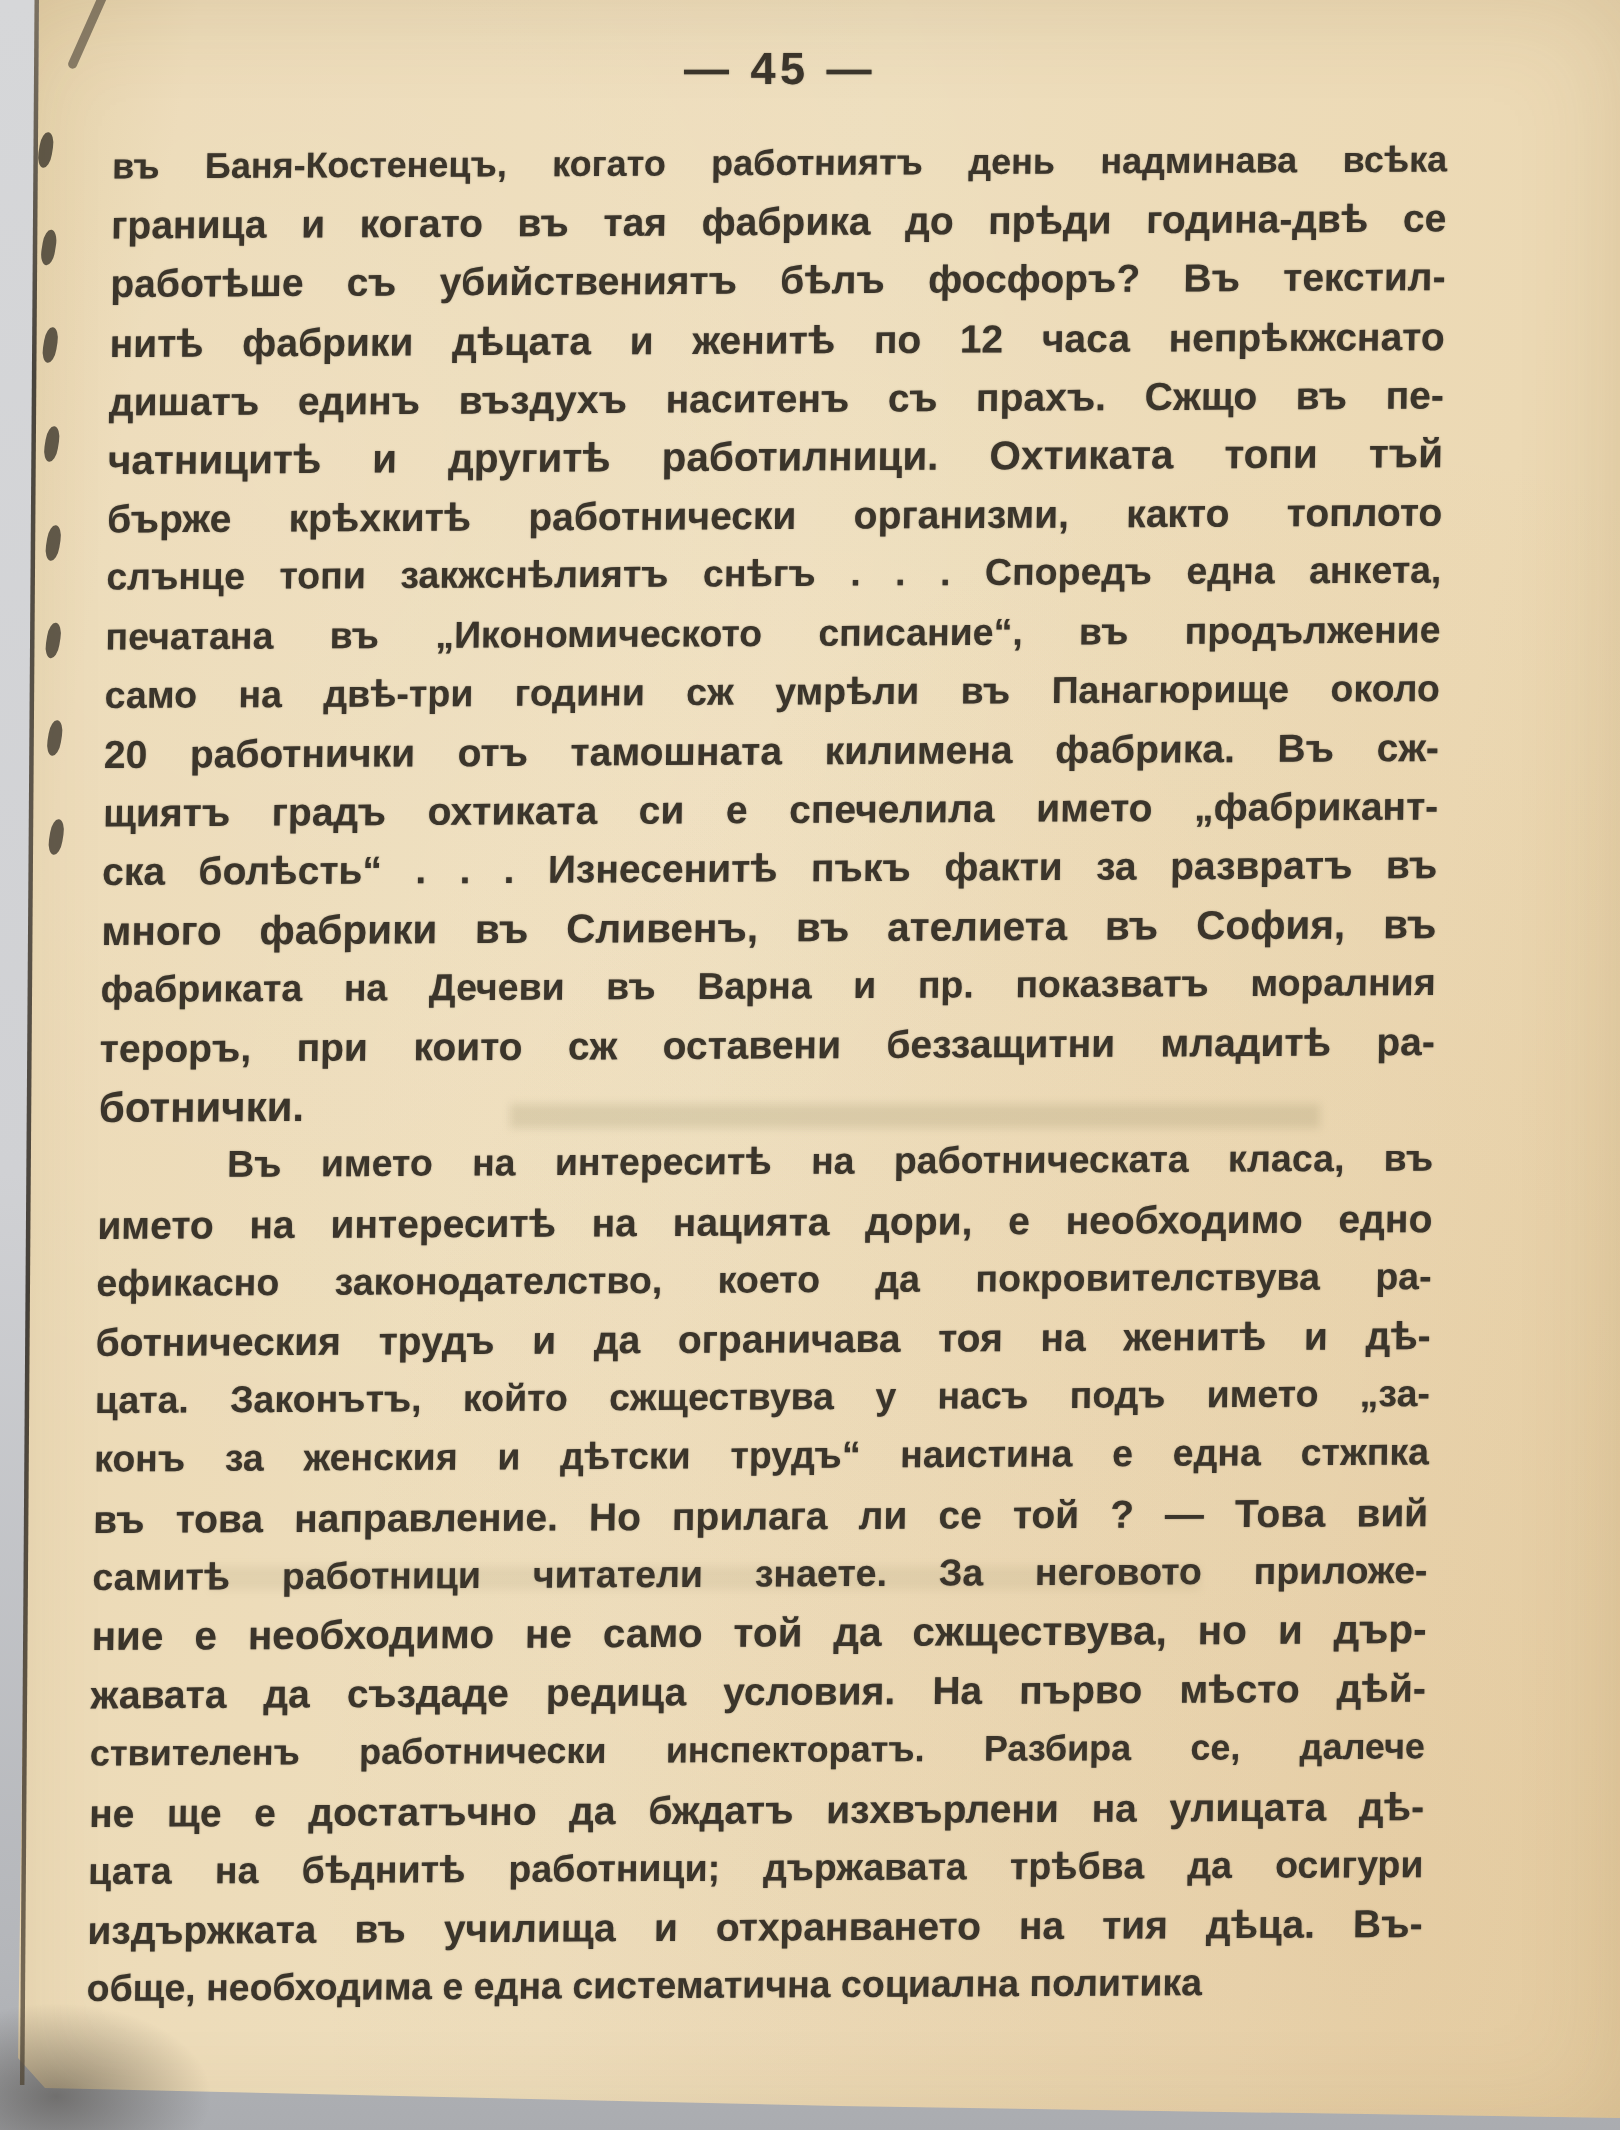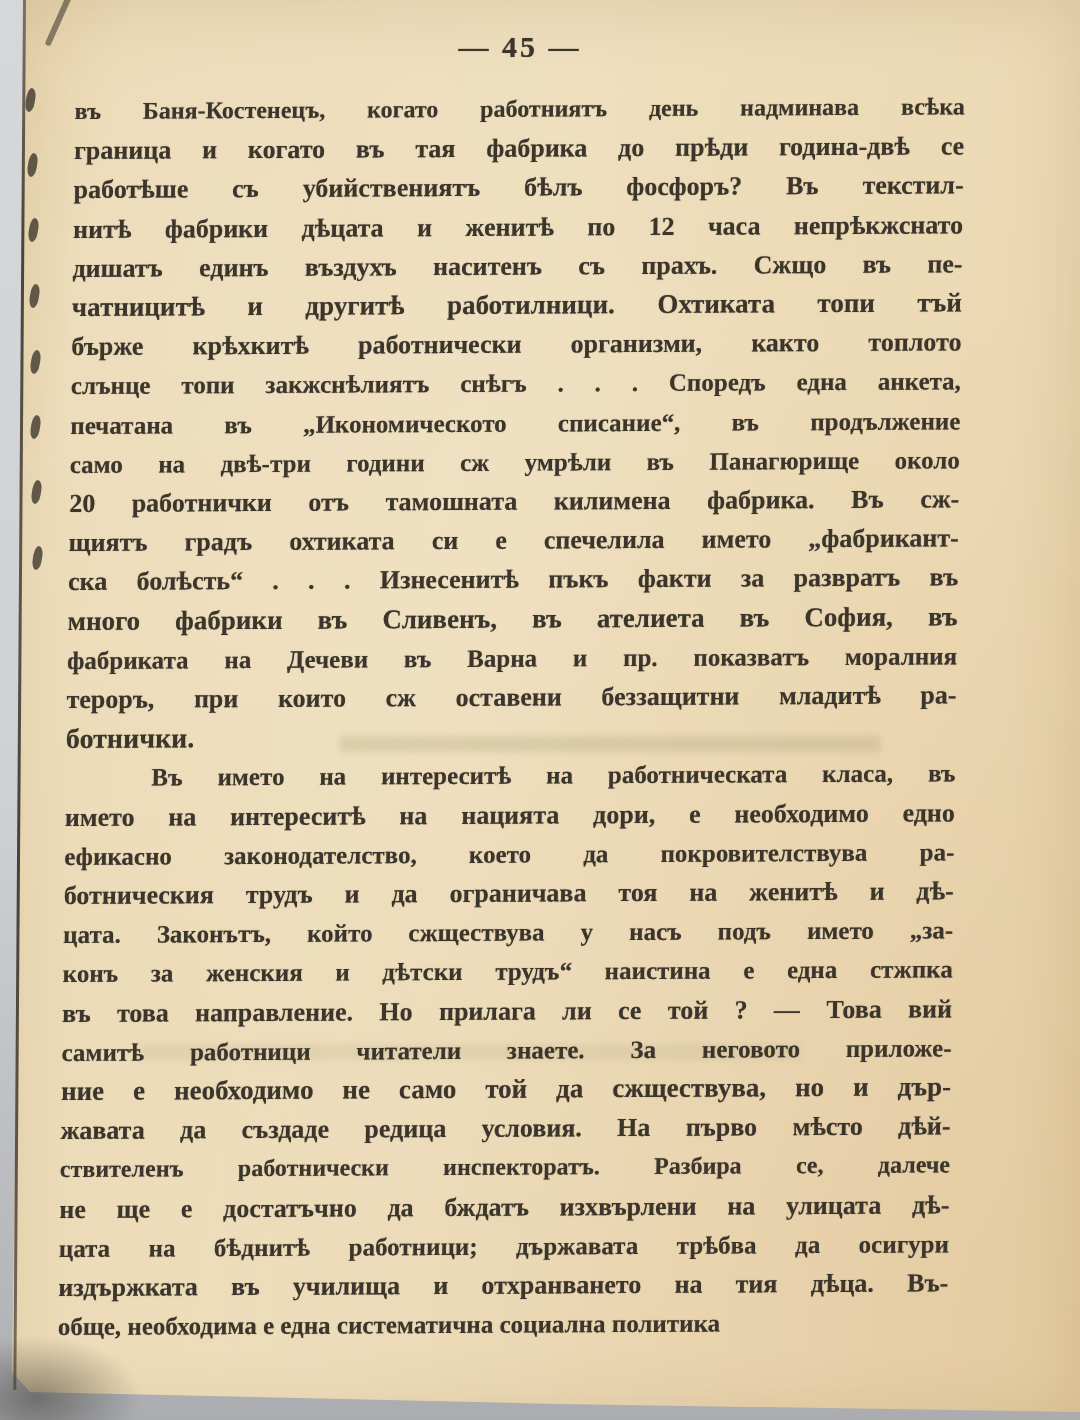--- a/index.html
+++ b/index.html
@@ -1,21 +1,21 @@
 <!DOCTYPE html>
 <html><head>
 <meta charset="utf-8">
 <style>
   html,body{margin:0;padding:0;}
   .stage{
     position:relative;
     width:1080px;height:1420px;
     overflow:hidden;
     background:linear-gradient(180deg,#d6d7d9 0%,#d0d1d4 55%,#b4b6ba 92%,#aaacb0 100%);
-    font-family:Liberation Serif, serif;
+    font-family:Liberation Sans, sans-serif;
   }
   .sheet{
     position:absolute;inset:0;
     background:
       radial-gradient(ellipse at 18% 22%, rgba(255,255,255,0.10), transparent 45%),
       radial-gradient(ellipse at 85% 90%, rgba(180,120,60,0.10), transparent 55%),
       radial-gradient(ellipse at 50% 55%, rgba(255,248,225,0.08), transparent 60%),
       linear-gradient(100deg,#e2cda2 0%,#ecdab6 10%,#eedebd 45%,#ecd9b4 80%,#e8d2a8 100%);
     clip-path:polygon(26px 0px,1080px 0px,1080px 1412px,560px 1404px,30px 1392px,12px 1372px,20px 800px,24px 200px);
     box-shadow:inset 0 0 70px rgba(120,90,40,0.16);

